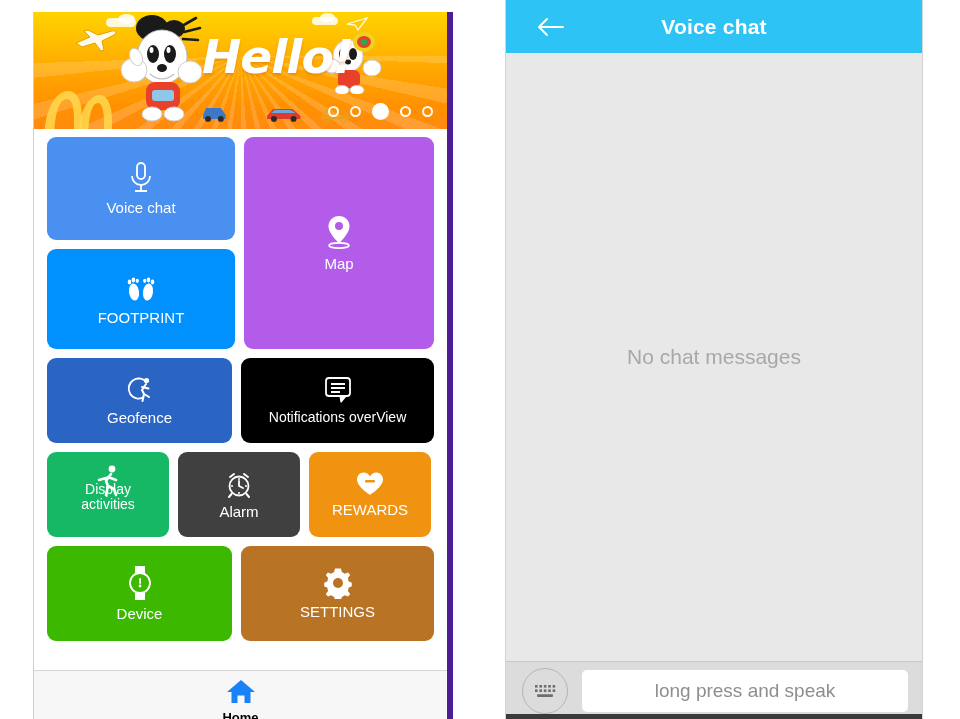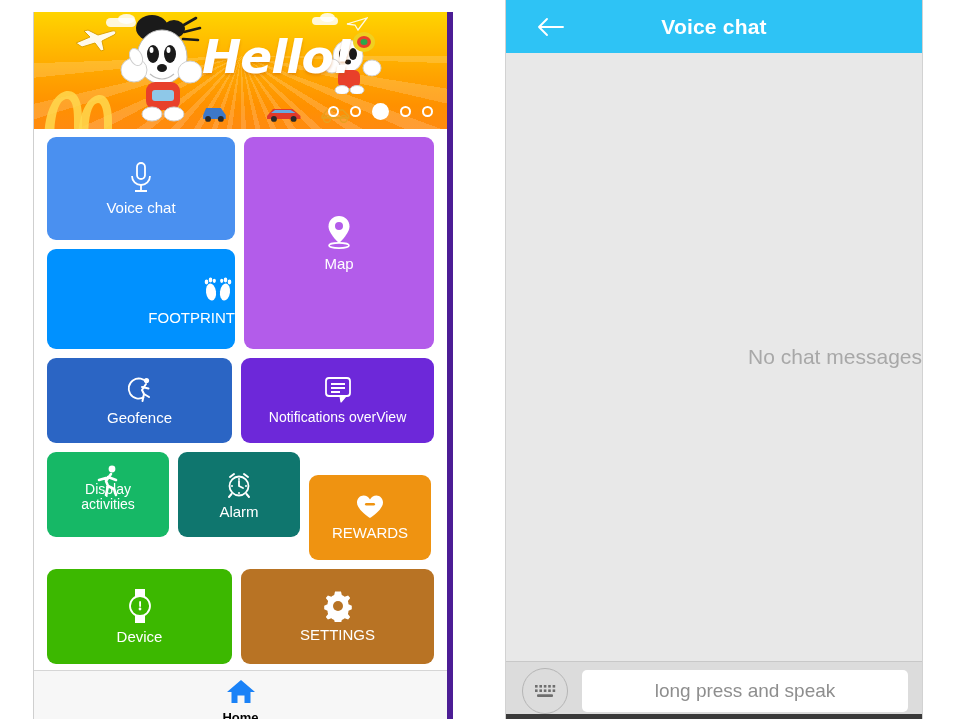--- a/index.html
+++ b/index.html
@@ -55,27 +55,27 @@
     overflow:hidden;
   }
   .tile .ic{display:flex;align-items:center;justify-content:center;}
   .tile .lbl{
     font-size:15px;line-height:1.08;text-align:center;margin-top:5px;
     font-family:"Liberation Sans",sans-serif;
   }
   .tile.small-lbl .lbl{font-size:14px;}
 
   .t-voice{width:188px;height:103px;}
-  .t-foot{width:188px;height:100px;align-items:flex-end;}
+  .t-foot{width:188px;height:100px;}
   .t-map{width:196px;height:212px;}
   .t-geo{width:188px;height:85px;}
   .t-notif{width:196px;height:85px;}
   .t-disp{width:122px;height:85px;}
   .t-alarm{width:122px;height:85px;}
-  .t-rew{width:122px;height:85px;margin-top:23px;}
+  .t-rew{width:122px;height:85px;}
   .t-dev{width:188px;height:95px;}
   .t-set{width:196px;height:95px;}
 
   
   .t-disp .ic{position:absolute;top:12px;left:0;right:0;}
   .t-disp .lbl{position:absolute;bottom:7px;left:0;right:0;margin:17px;font-size:14px;line-height:1.12;}
 
   .bottomnav{
     position:absolute;left:0;bottom:0;width:100%;height:61px;
     background:#f7f7f7;border-top:1px solid #d6d6d6;display:flex;box-sizing:border-box;
@@ -94,21 +94,21 @@
   }
   .vheader{
     position:relative;width:100%;height:53px;background:#2ec3f5;
     display:flex;align-items:center;justify-content:center;box-sizing:border-box;
   }
   .vheader .backbtn{position:absolute;left:30px;top:50%;transform:translateY(-50%);
     width:30px;height:26px;display:flex;align-items:center;justify-content:center;cursor:pointer;}
   .vheader .vtitle{font-size:21px;font-weight:bold;color:#ffffff;letter-spacing:.2px;}
   .vbody{
     position:absolute;left:0;top:53px;right:0;bottom:58px;background:#e8e8e8;
-    display:flex;align-items:center;justify-content:flex-end;
+    display:flex;align-items:center;justify-content:center;
   }
   .vempty{font-size:21px;color:#a8a8a8;}
   .vfooter{
     position:absolute;left:0;bottom:0;width:100%;height:58px;background:#dcdcdc;
     border-top:1px solid #c8c8c8;display:flex;align-items:center;gap:14px;
     padding:0 14px 0 16px;box-sizing:border-box;
   }
   .kbdbtn{
     width:44px;height:44px;border-radius:50%;border:1px solid #b5b5b5;background:#dcdcdc;
     display:flex;align-items:center;justify-content:center;flex:0 0 auto;cursor:pointer;
@@ -261,21 +261,21 @@
           <span class="ic">
             <svg width="32" height="30" viewBox="0 0 32 30">
               <path d="M20 22 A10 10 0 1 1 23 8" fill="none" stroke="#fff" stroke-width="1.8"></path>
               <circle cx="22.5" cy="5.5" r="2.6" fill="#fff"></circle>
               <path d="M22 9 L18 15 L20 19 L18.5 26 M20 19 L25 22 M18 12 L24.5 13.5" stroke="#fff" stroke-width="2" fill="none" stroke-linecap="round"></path>
             </svg>
           </span>
           <span class="lbl">Geofence</span>
         </div>
 
-        <div class="tile t-notif small-lbl" style="background:#6d28d9">
+        <div class="tile t-notif small-lbl" style="background:#000000">
           <span class="ic">
             <svg width="32" height="30" viewBox="0 0 32 30">
               <rect x="4" y="3" width="24" height="18" rx="3" fill="none" stroke="#fff" stroke-width="1.8"></rect>
               <path d="M18 21 L19 27 L24 21 Z" fill="#fff" stroke="#fff" stroke-width="1.2" stroke-linejoin="round"></path>
               <line x1="9" y1="9" x2="23" y2="9" stroke="#fff" stroke-width="1.8"></line>
               <line x1="9" y1="13" x2="23" y2="13" stroke="#fff" stroke-width="1.8"></line>
               <line x1="9" y1="17" x2="18" y2="17" stroke="#fff" stroke-width="1.8"></line>
             </svg>
           </span>
           <span class="lbl">Notifications overView</span>
@@ -286,21 +286,21 @@
         <div class="tile t-disp" style="background:#16b866">
           <span class="ic">
             <svg width="30" height="34" viewBox="0 0 30 34">
               <circle cx="19" cy="5" r="3.4" fill="#fff"></circle>
               <path d="M18 10 L13 17 L15 22 L13 31 M15 22 L21 25 L23 31 M13 14 L6 16 M15 13 L23 16" stroke="#fff" stroke-width="2.6" fill="none" stroke-linecap="round" stroke-linejoin="round"></path>
             </svg>
           </span>
           <span class="lbl"><span>Display</span><br><span>activities</span></span>
         </div>
 
-        <div class="tile t-alarm" style="background:#0f766e">
+        <div class="tile t-alarm" style="background:#404040">
           <span class="ic">
             <svg width="30" height="30" viewBox="0 0 30 30">
               <circle cx="15" cy="17" r="9.5" fill="none" stroke="#fff" stroke-width="1.8"></circle>
               <path d="M15 12 L15 17 L19 19" stroke="#fff" stroke-width="1.8" fill="none" stroke-linecap="round"></path>
               <path d="M6 8 L10 5 M24 8 L20 5" stroke="#fff" stroke-width="2" stroke-linecap="round"></path>
               <path d="M7.5 25 L5 28 M22.5 25 L25 28" stroke="#fff" stroke-width="2" stroke-linecap="round"></path>
               <circle cx="15" cy="10" r="1" fill="#fff"></circle>
                 <circle cx="15" cy="24" r="1" fill="#fff"></circle>
               <circle cx="8" cy="17" r="1" fill="#fff"></circle>
                 <circle cx="22" cy="17" r="1" fill="#fff"></circle>

